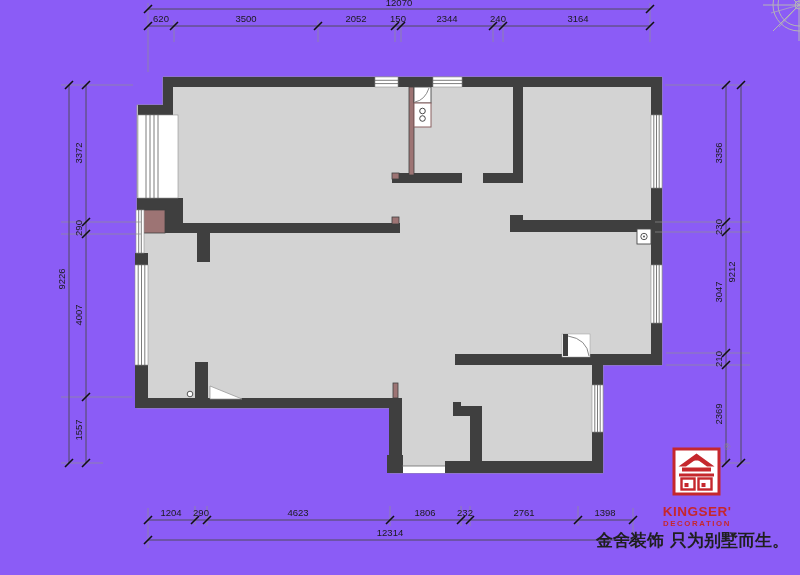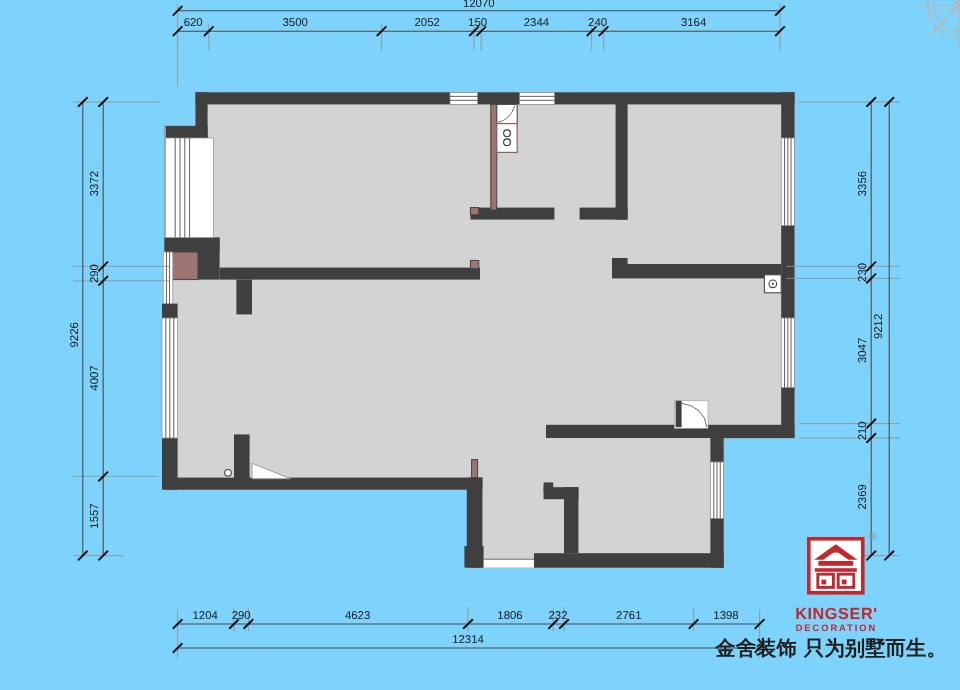--- a/index.html
+++ b/index.html
@@ -1,16 +1,16 @@
 <!DOCTYPE html>
 <html><head>
 <meta charset="utf-8">
 <style>
   html,body{margin:0;padding:0;background:#ffffff;}
-  .canvas{position:relative;width:800px;height:575px;background:#7dd3fc;overflow:hidden;
+  .canvas{position:relative;width:800px;height:575px;background:#8b5cf6;overflow:hidden;
           font-family:"Liberation Sans", sans-serif;}
   svg text{font-family:"Liberation Sans", sans-serif;}
   .dim-text{font-size:9.5px;fill:#1a1a1a;}
   .dim-line{stroke:#4a4a4a;stroke-width:0.9;fill:none;}
   .tick{stroke:#111;stroke-width:1.6;fill:none;}
   .ext{stroke:#8f8f8f;stroke-width:0.7;fill:none;}
   .wall{fill:#3f3f3f;stroke:none;}
   .accent{fill:#9d7474;stroke:#3f3f3f;stroke-width:0.8;}
   .floor{fill:#d3d3d3;stroke:#9a9a9a;stroke-width:0.8;}
   .win{fill:#ffffff;stroke:#8f8f8f;stroke-width:0.6;}

